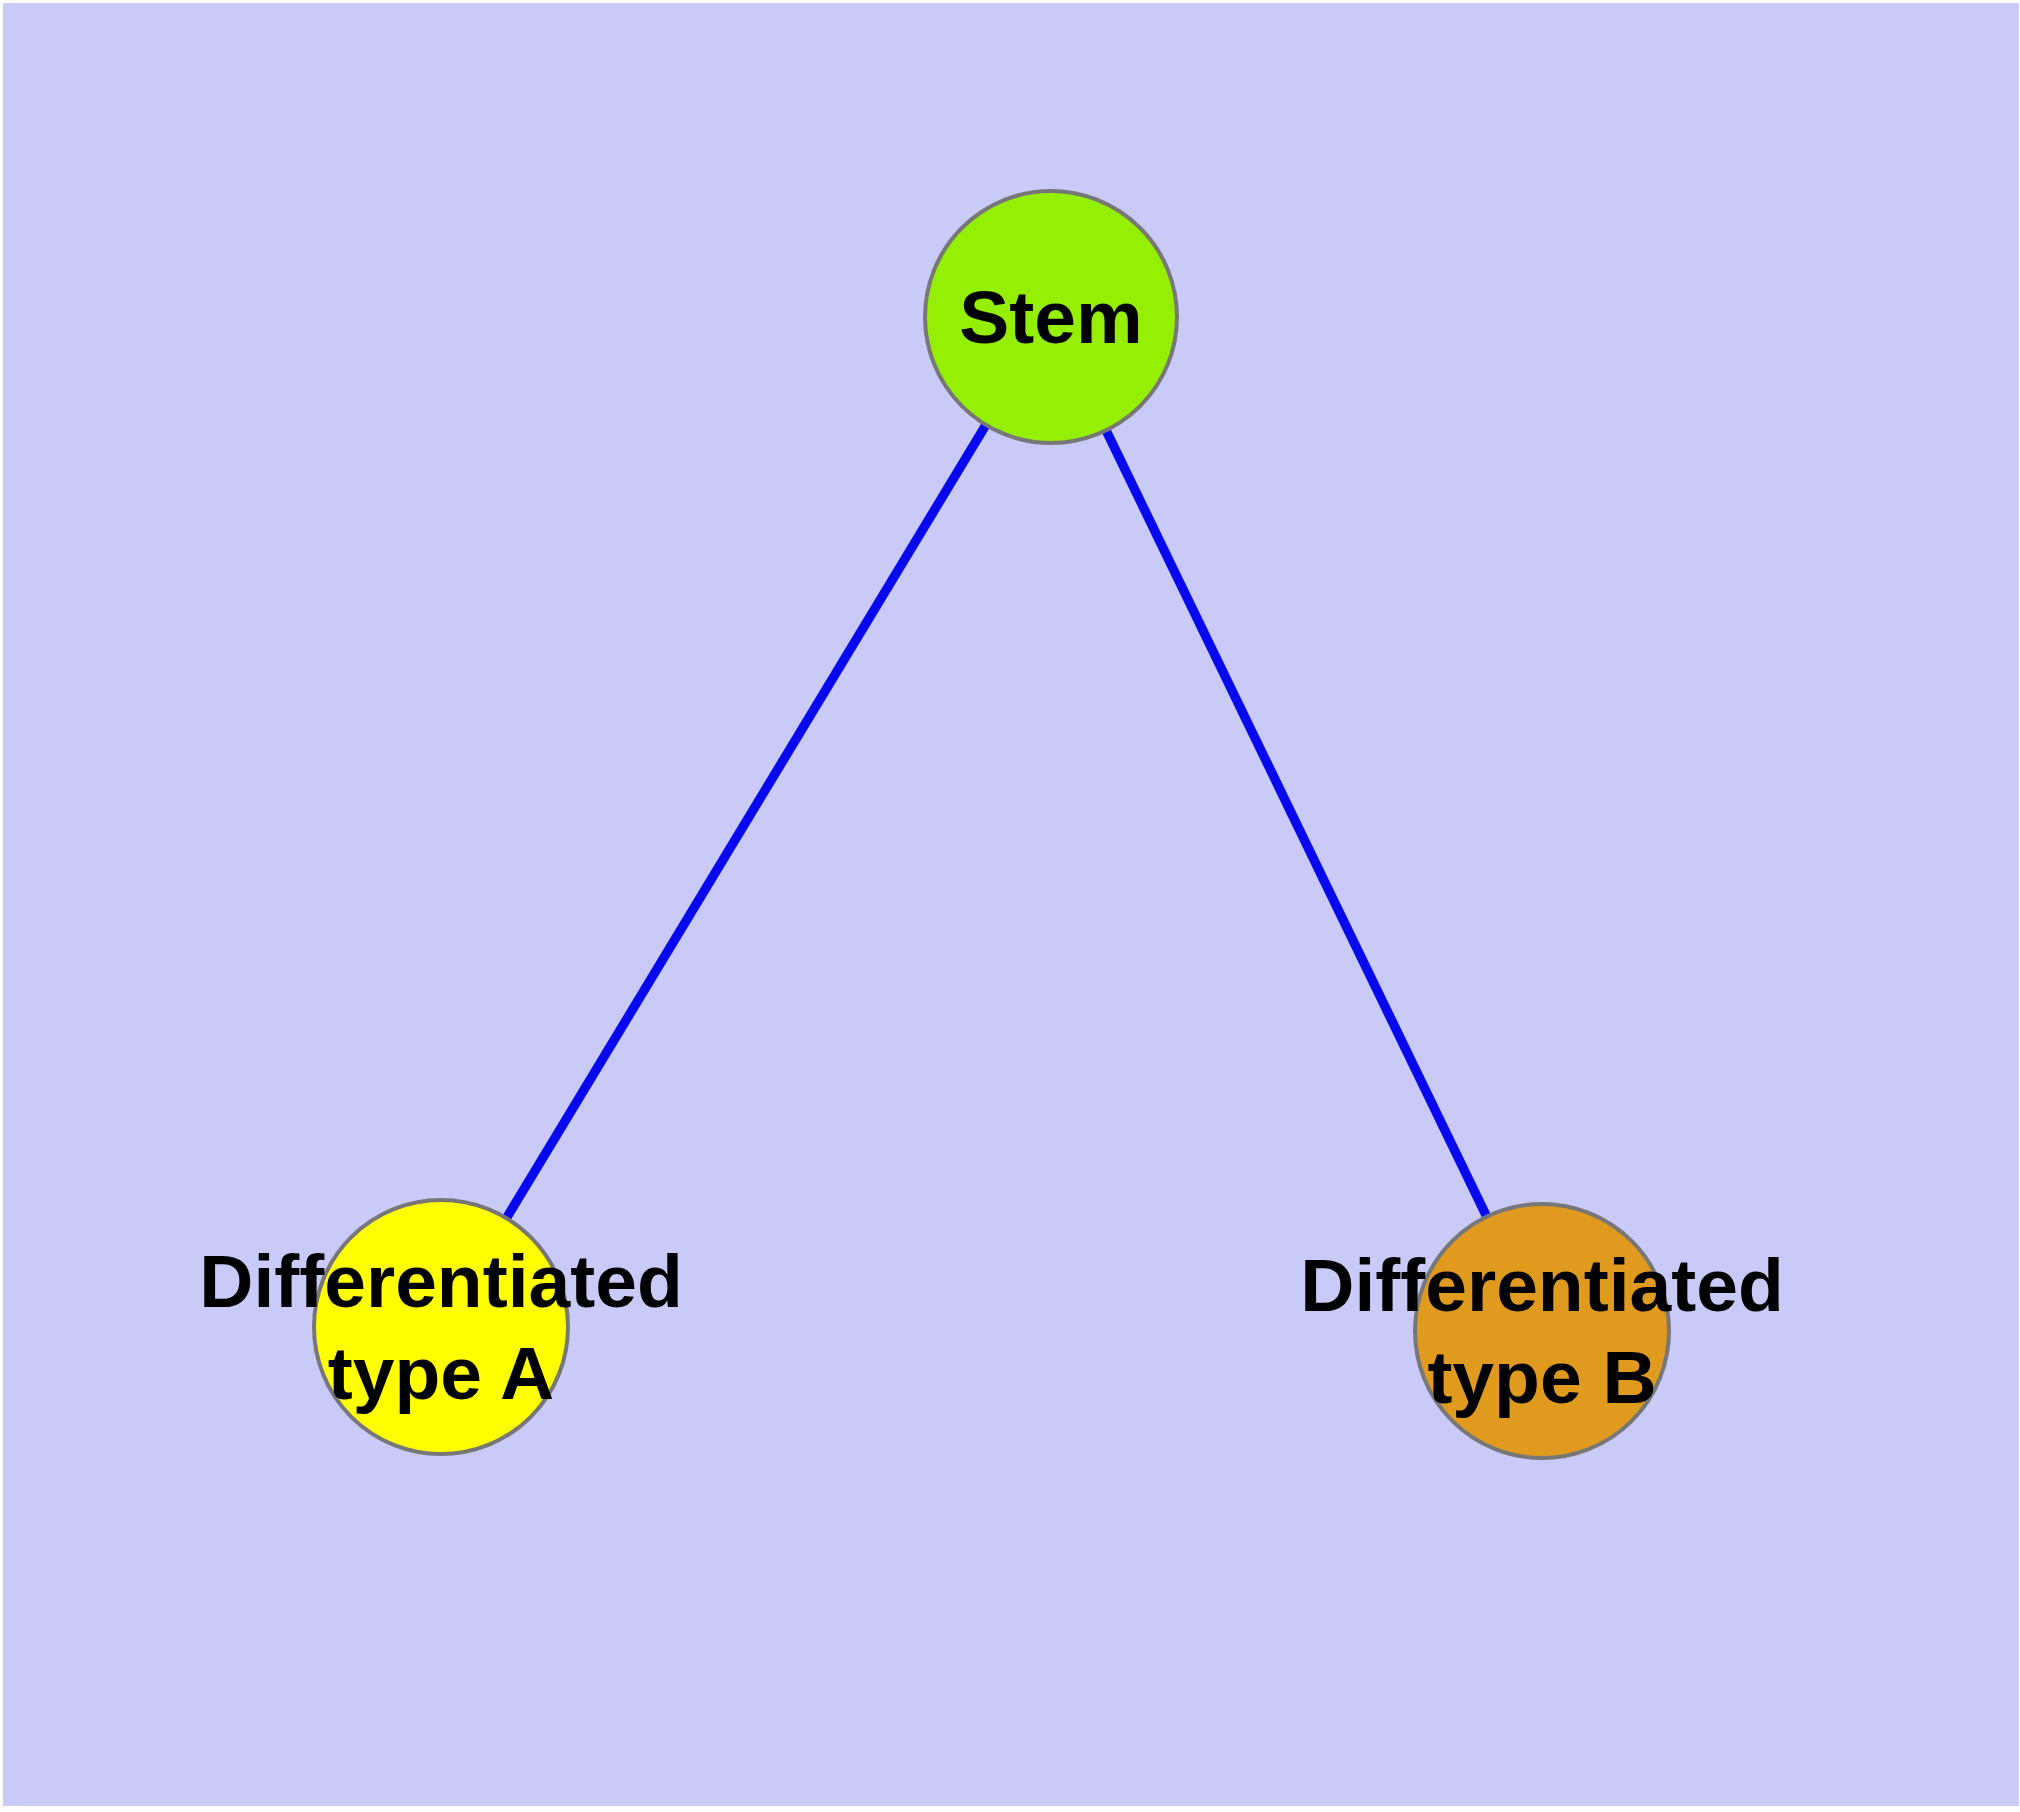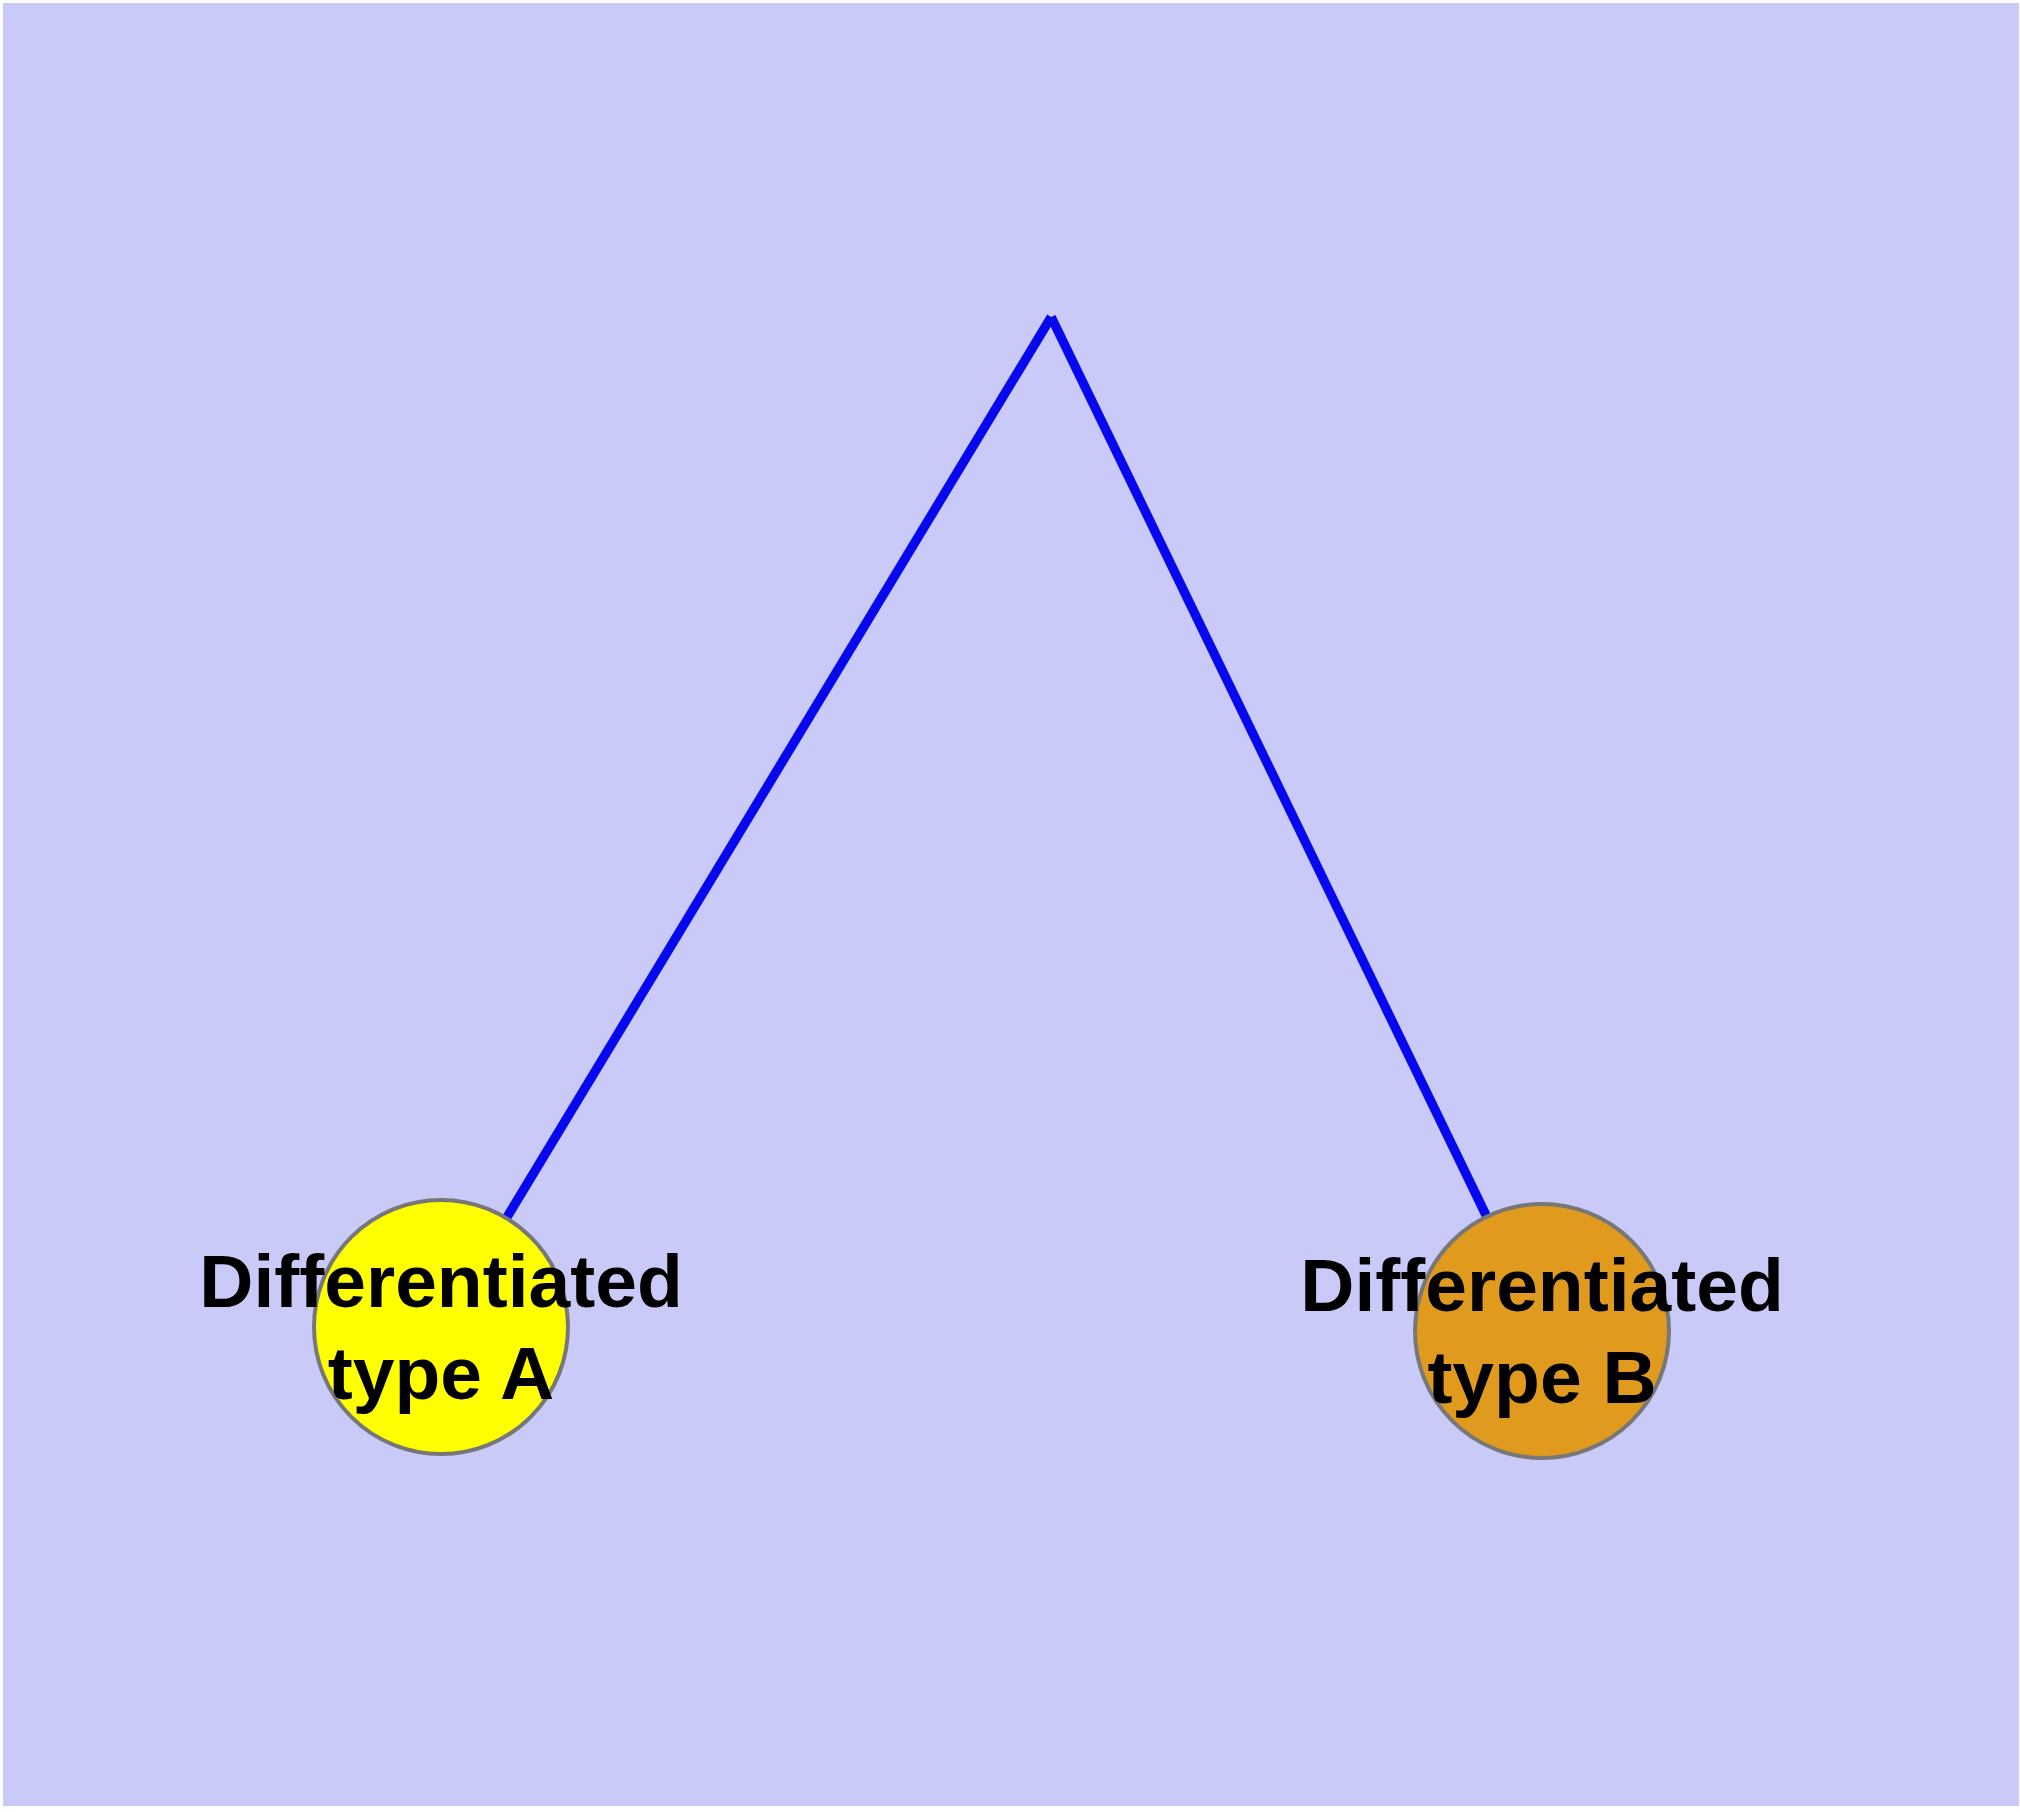--- a/index.html
+++ b/index.html
@@ -44,20 +44,23 @@
 
 <div class="page" style="background: rgb(255, 255, 255);">
 
   <div class="canvas" style="background: rgb(202, 202, 249);"></div>
 
   <svg class="edges-layer" viewBox="0 0 2384 2138" xmlns="http://www.w3.org/2000/svg">
     <line x1="1240" y1="374" x2="520" y2="1565" stroke="#0808ee" stroke-width="11"></line>
     <line x1="1240" y1="374" x2="1819" y2="1570" stroke="#0808ee" stroke-width="11"></line>
   </svg>
 
+  <div class="node" style="left: 923px; top: 189px; width: 256px; height: 256px; background: rgb(148, 239, 0); border-color: rgb(119, 119, 119);">
+    <span class="node-label" style="color: rgb(0, 0, 0);">Stem</span>
+  </div>
 
   <div class="node" style="left: 312px; top: 1198px; width: 258px; height: 258px; background: rgb(255, 255, 0); border-color: rgb(119, 119, 119);">
     <span class="node-label" style="color: rgb(0, 0, 0);">Differentiated
 type A</span>
   </div>
 
   <div class="node" style="left: 1413px; top: 1202px; width: 258px; height: 258px; background: rgb(224, 154, 30); border-color: rgb(119, 119, 119);">
     <span class="node-label" style="color: rgb(0, 0, 0);">Differentiated
 type B</span>
   </div>

